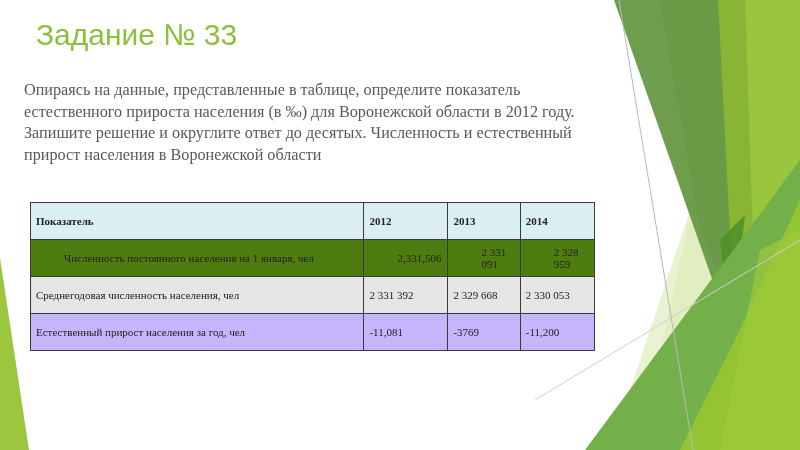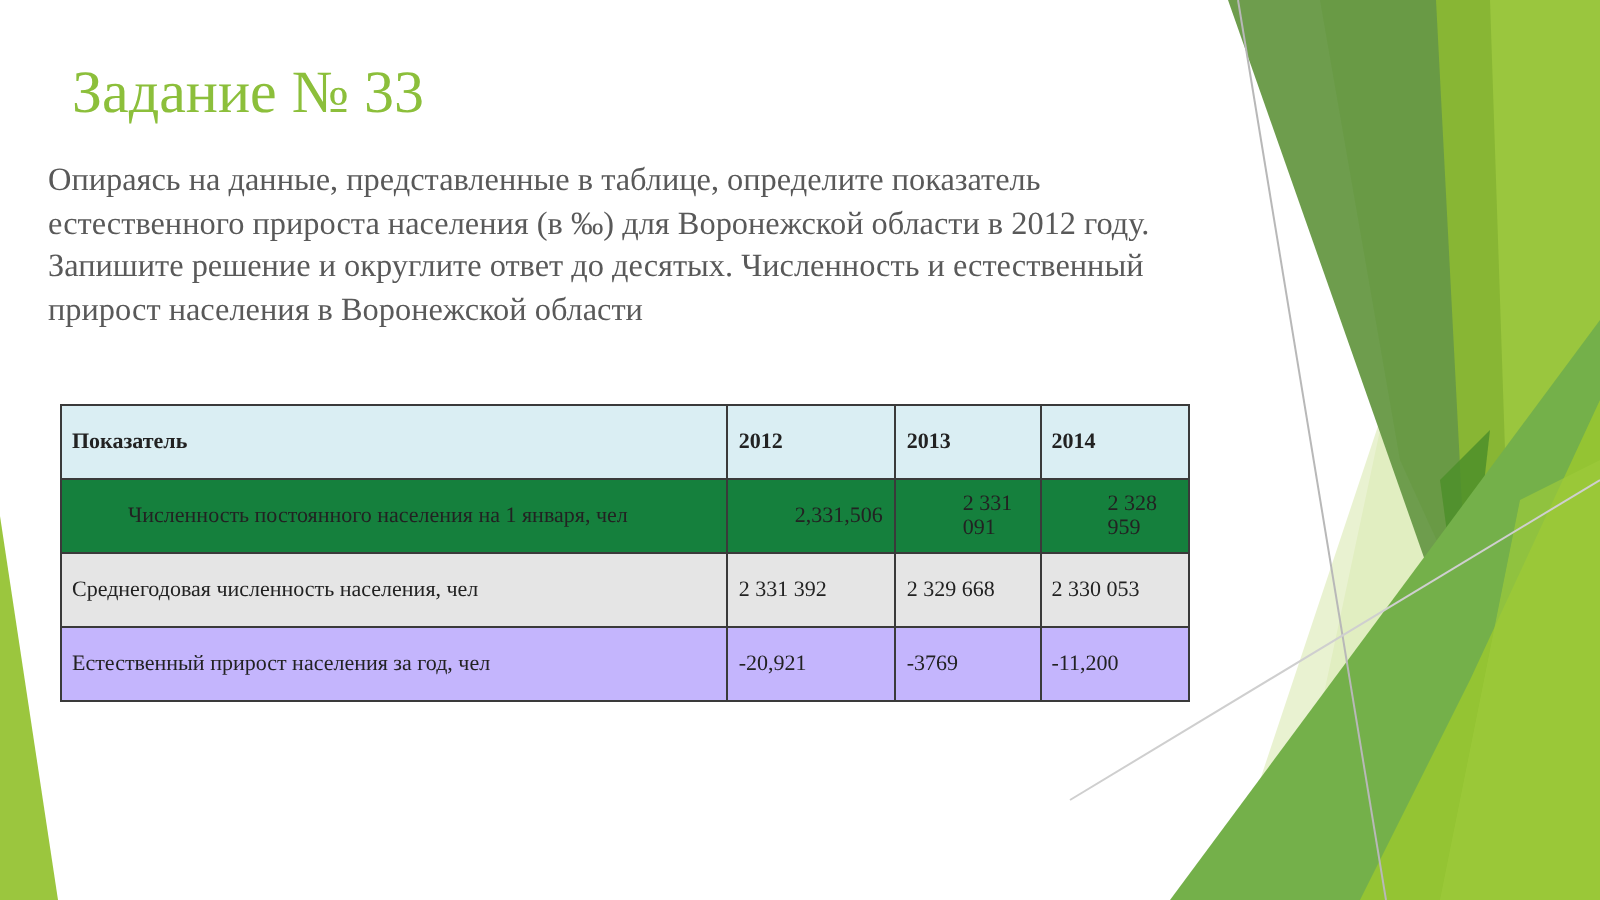--- a/index.html
+++ b/index.html
@@ -3,40 +3,40 @@
   <meta charset="utf-8">
   <style>
     html, body { margin: 0; padding: 0; }
     body {
       width: 800px; height: 450px; overflow: hidden; position: relative;
       background: #ffffff;
       font-family: "Liberation Serif", serif;
     }
     .deco { position: absolute; left: 0; top: 0; width: 800px; height: 450px; z-index: 0; }
     .title {
-      position: absolute; left: 36px; top: 30px; margin: 0;
-      font-family: Liberation Serif, serif; font-weight: normal;
+      position: absolute; left: 36px; top: 18px; margin: 0;
+      font-family: Liberation Sans, sans-serif; font-weight: normal;
       font-size: 30px; color: #8cbf3b; letter-spacing: 0px; z-index: 2;
     }
     .body-text {
       position: absolute; left: 24px; top: 80px; width: 570px; margin: 0;
       font-family: "Liberation Serif", serif; font-size: 16.2px; line-height: 21.5px;
       color: #595959; z-index: 2;
     }
     table.data {
       position: absolute; left: 30px; top: 202px; z-index: 2;
       border-collapse: collapse; width: 565px;
       font-family: "Liberation Serif", serif; font-size: 11px; color: #222;
     }
     table.data td, table.data th {
       border: 1.5px solid #3a3a3a; padding: 0 6px 0 5px; text-align: left;
       height: 36px; vertical-align: middle;
     }
     table.data th { background: #daeef3; font-weight: bold; }
-    table.data tr.r1 td { background: #15803d; padding-left: 33px; }
+    table.data tr.r1 td { background: #4d7c0f; padding-left: 33px; }
     table.data tr.r2 td { background: #e5e5e5; }
     table.data tr.r3 td { background: #c4b5fd; }
     .c0 { width: 331px; }
     .c1 { width: 62px; margin-left: 38px; }
     .c2 { width: 61px; }
     .c3 { width: 63px; }
   </style>
 </head>
 <body>
 
@@ -85,18 +85,18 @@
       <td>2 328 959</td>
     </tr>
     <tr class="r2">
       <td>Среднегодовая численность населения, чел</td>
       <td>2 331 392</td>
       <td>2 329 668</td>
       <td>2 330 053</td>
     </tr>
     <tr class="r3">
       <td>Естественный прирост населения за год, чел</td>
-      <td>-20,921</td>
+      <td>-11,081</td>
       <td>-3769</td>
       <td>-11,200</td>
     </tr>
   </tbody>
 </table>
 
 </body></html>

